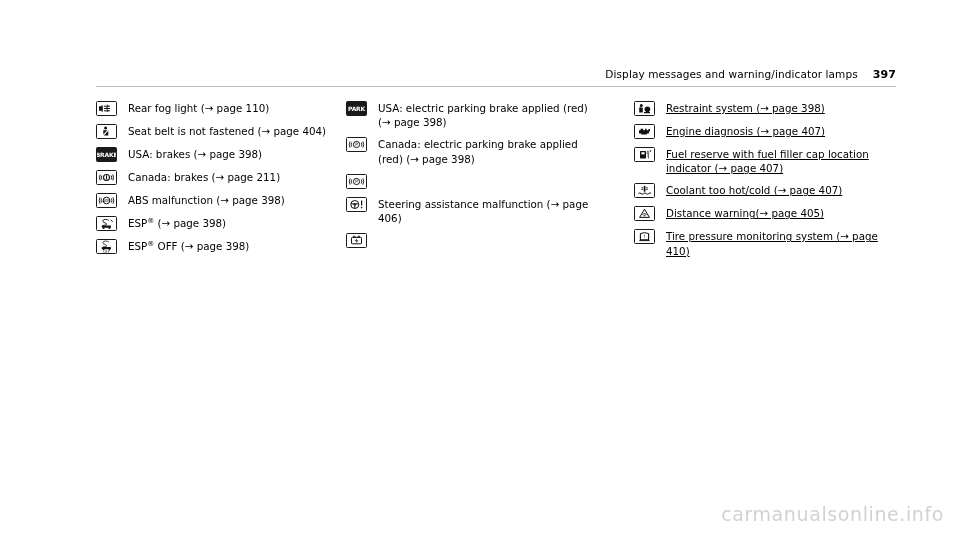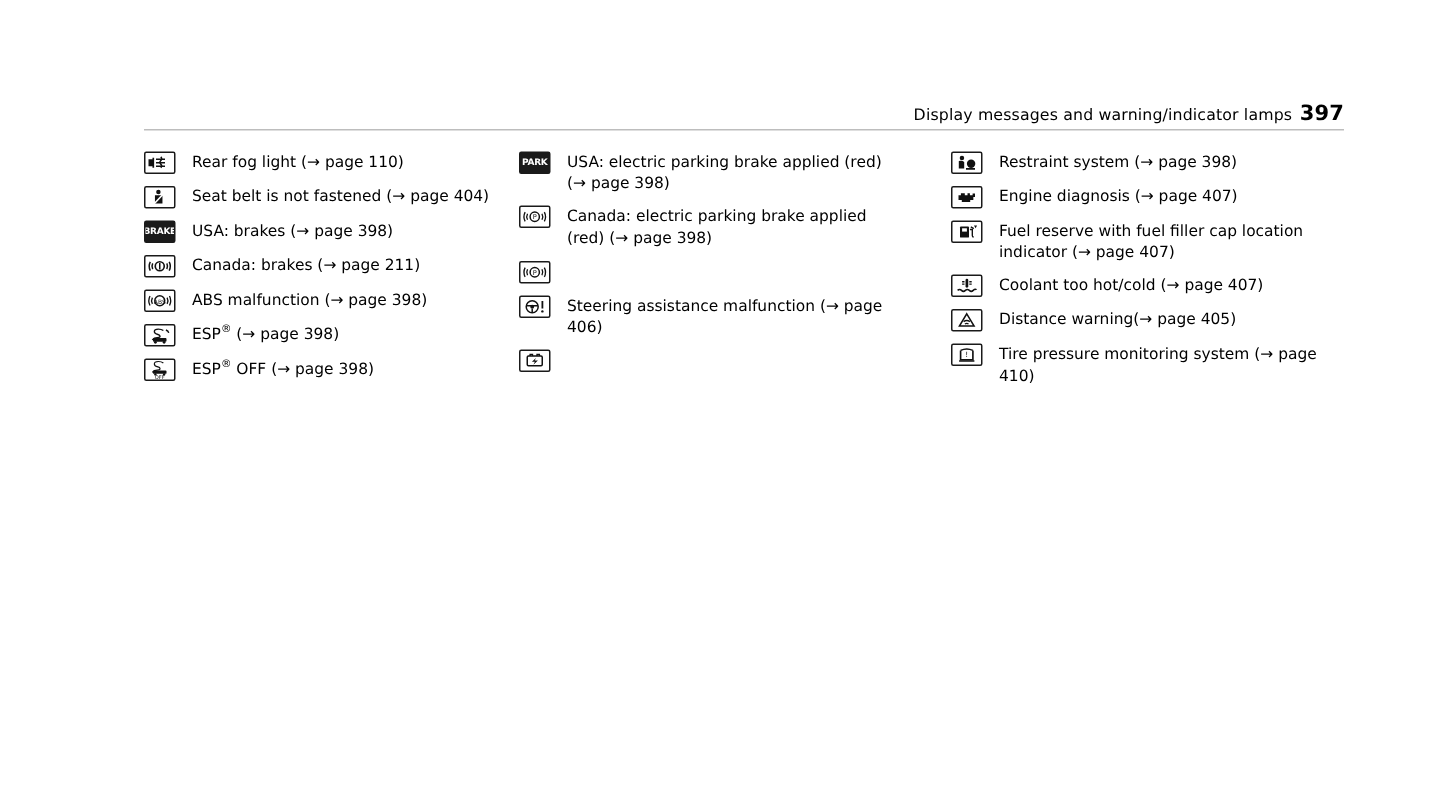--- a/index.html
+++ b/index.html
@@ -30,41 +30,41 @@
     left: 96px;
     top: 68px;
     width: 800px;
     text-align: right;
     font-size: 10.5px;
     letter-spacing: 0.1px;
     color: #000;
   }
   .header .htitle { font-size: 10.5px; }
   .header .pnum {
-    font-size: 14px;
+    font-size: 11px;
     font-weight: bold;
-    margin-left: 5px;
+    margin-left: 15px;
   }
   .rule {
     position: absolute;
     left: 96px;
     top: 86px;
     width: 800px;
     height: 1px;
     background: #bdbdbd;
   }
 
   
   .col {
     position: absolute;
     top: 100px;
   }
   .col-1 { left: 96px;  width: 250px; }
   .col-2 { left: 346px; width: 255px; }
-  .col-3 { left: 634px; width: 262px; }
+  .col-3 { left: 634px; width: 262px; text-decoration: underline; }
 
   .row {
     display: flex;
     align-items: flex-start;
     margin-bottom: 7px;
   }
   .icon-cell {
     width: 32px;
     min-width: 32px;
     display: flex;
@@ -387,14 +387,15 @@
             <text x="9.5" y="8.2" font-family="DejaVu Sans, sans-serif" font-size="4.8" text-anchor="middle" fill="#111">!</text>
             <path d="M5.4 3.6 q4.1-2 8.2 0" stroke="#111" stroke-width="1" fill="none"></path>
           </svg>
         </div>
       </div>
       <div class="text-cell">Tire pressure monitoring system (→ page 410)</div>
     </div>
 
   </div>
 
+  <div class="watermark">carmanualsonline.info</div>
 
 </div>
 
 </body></html>

